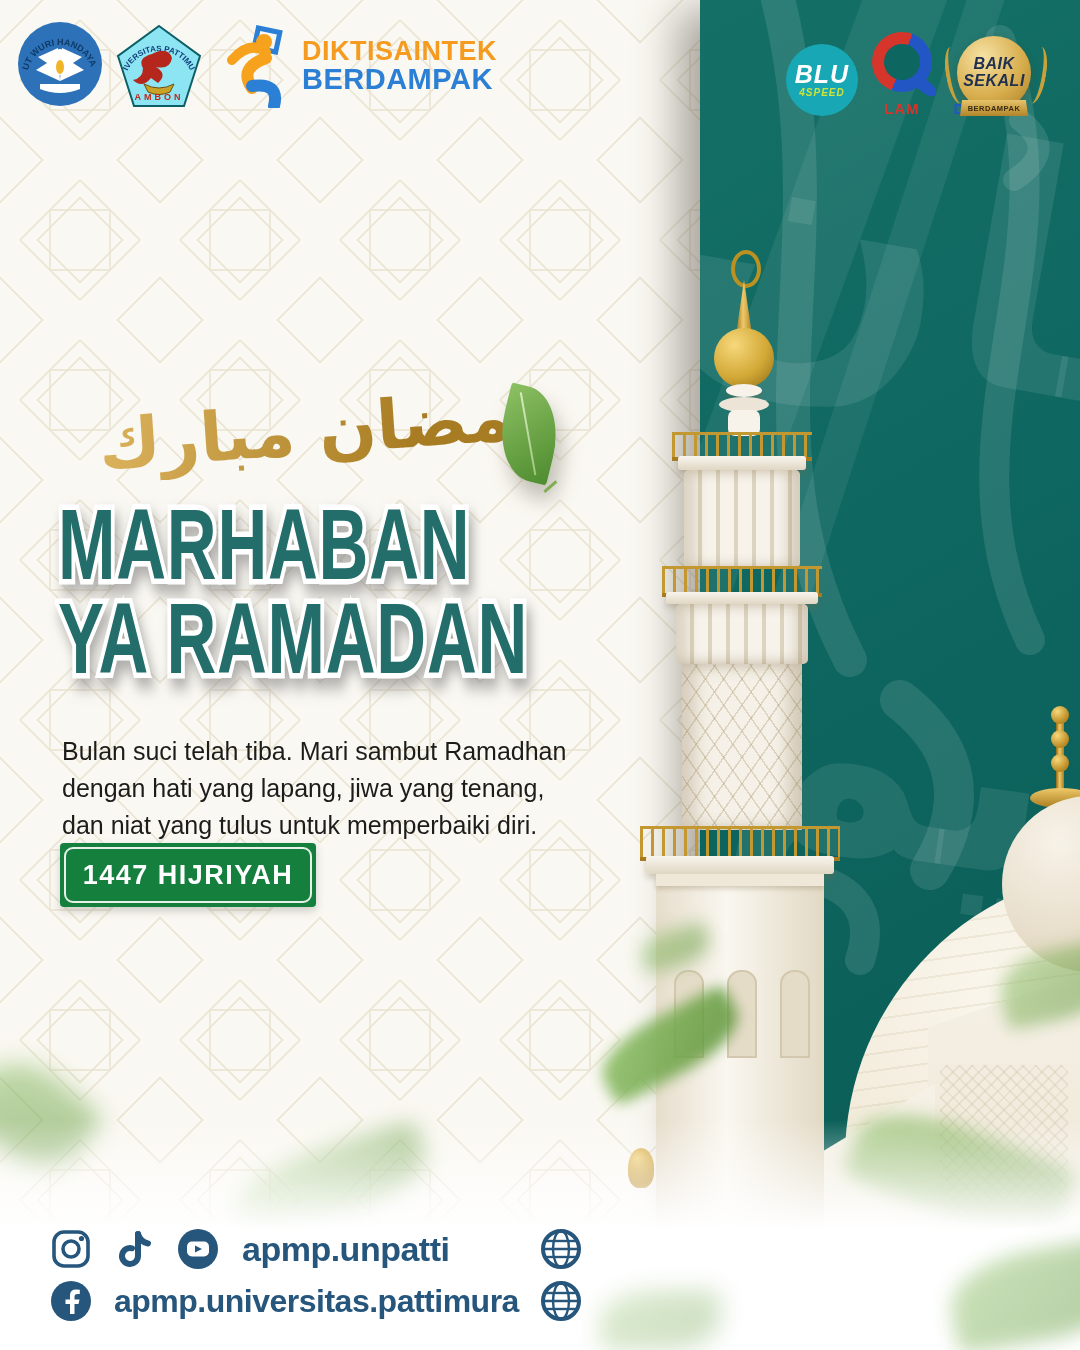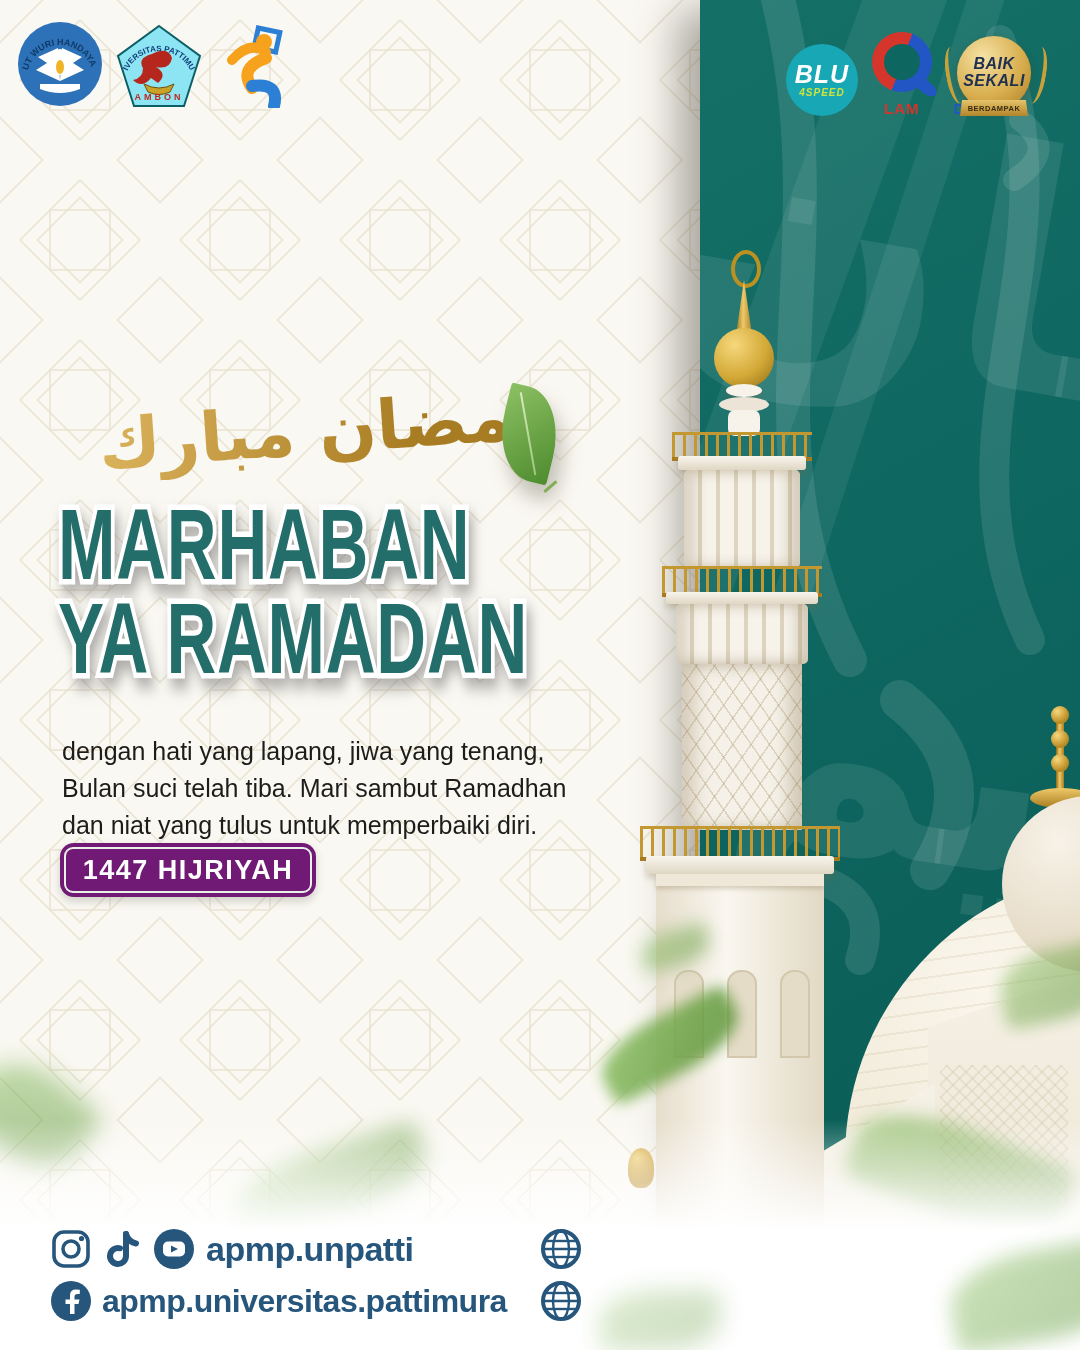--- a/index.html
+++ b/index.html
@@ -98,22 +98,22 @@
         font-size:68px;font-weight:bold;direction:rtl;transform:rotate(-4deg);
         background:linear-gradient(100deg,#dcb45e,#a87c22 70%);
         -webkit-background-clip:text;background-clip:text;color:transparent;}
   .title{position:absolute;left:58px;top:498px;transform:scale(.75,1.08);transform-origin:top left;
         font-weight:bold;font-size:92px;line-height:.95;letter-spacing:1px;white-space:nowrap;}
   .t-line{position:relative;}
   .t-stroke{position:absolute;left:0;top:0;color:#236e6a;-webkit-text-stroke:10px #ffffff;
         filter:drop-shadow(5px 9px 7px rgba(95,95,95,.5));}
   .t-fill{position:relative;color:#236e6a;}
   .body-text{position:absolute;left:62px;top:733px;font-size:25px;line-height:37px;color:#1c1c1a;}
-  .badge{position:absolute;left:60px;top:843px;width:256px;height:54px;background:#701a75;
-        border-radius:14px;box-shadow:0 4px 8px rgba(80,80,70,.25);}
+  .badge{position:absolute;left:60px;top:843px;width:256px;height:64px;background:#15803d;
+        border-radius:4px;box-shadow:0 4px 8px rgba(80,80,70,.25);}
   .badge-inner{position:absolute;inset:4px;border:2px solid #e9efe9;border-radius:9px;
         display:flex;align-items:center;justify-content:center;color:#fff;
         font-size:27px;font-weight:bold;letter-spacing:1.5px;}
 
   
   .hdr{position:absolute;z-index:7;}
   .logo-text-dikti{position:absolute;left:302px;top:38px;line-height:1.0;font-weight:bold;letter-spacing:.5px;}
   .dikti1{font-size:27px;color:#f49b20;}
   .dikti2{font-size:29px;color:#2b7fd4;}
   .blu-circle{position:absolute;left:786px;top:44px;width:72px;height:72px;border-radius:50%;
@@ -137,21 +137,21 @@
   .akre-ribbon{position:absolute;left:14px;top:66px;width:68px;height:16px;
         background:linear-gradient(#e6c36a,#b3852a);clip-path:polygon(3% 0,97% 0,100% 100%,0 100%);
         display:flex;align-items:center;justify-content:center;
         font-size:7.5px;font-weight:bold;color:#3a2c10;letter-spacing:.5px;}
   .laurel{position:absolute;width:16px;height:58px;border-radius:50%;top:12px;}
   .laurel.l{left:0;border-left:4px solid #c9a13b;transform:rotate(-10deg);}
   .laurel.r{right:0;border-right:4px solid #c9a13b;transform:rotate(10deg);}
 
   
   .footer{position:absolute;inset:0;z-index:7;}
-  .f-row{position:absolute;display:flex;align-items:center;gap:10px;color:#27567d;font-weight:bold;}
+  .f-row{position:absolute;display:flex;align-items:center;gap:22px;color:#27567d;font-weight:bold;}
   .f-handle{font-size:34px;letter-spacing:-.5px;}
   .f-url{font-size:32px;letter-spacing:-.5px;}
   .icon{flex:0 0 auto;display:block;}
 </style>
 </head>
 <body>
 
 <div class="poster">
 
   <svg class="bg-pattern" width="1080" height="1350" xmlns="http://www.w3.org/2000/svg">
@@ -247,22 +247,22 @@
     <div class="title">
       <div class="t-line">
         <span class="t-stroke">MARHABAN</span><span class="t-fill">MARHABAN</span>
       </div>
       <div class="t-line">
         <span class="t-stroke">YA RAMADAN</span><span class="t-fill">YA RAMADAN</span>
       </div>
     </div>
 
     <div class="body-text">
+      <div>Bulan suci telah tiba. Mari sambut Ramadhan</div>
       <div>dengan hati yang lapang, jiwa yang tenang,</div>
-      <div>Bulan suci telah tiba. Mari sambut Ramadhan</div>
       <div>dan niat yang tulus untuk memperbaiki diri.</div>
     </div>
 
     <div class="badge">
       <div class="badge-inner">1447 HIJRIYAH</div>
     </div>
   </div>
 
   <div class="hdr" style="left:0;top:0;width:1080px;height:140px;">
 
@@ -290,20 +290,24 @@
       <text x="45" y="78" font-size="9" font-weight="bold" fill="#c0281c" text-anchor="middle" letter-spacing="3" font-family="Liberation Sans,sans-serif">AMBON</text>
     </svg>
 
     <svg class="abs" style="left:214px;top:24px;" width="84" height="84">
       <rect x="42" y="6" width="22" height="20" fill="none" stroke="#2b7fd4" stroke-width="5" transform="rotate(12 53 16)"></rect>
       <circle cx="50" cy="18" r="8" fill="#f6a21d"></circle>
       <path d="M18 36 Q36 16 52 28" stroke="#f6a21d" stroke-width="10" fill="none" stroke-linecap="round"></path>
       <path d="M52 34 q-28 10 -14 30" stroke="#f6a21d" stroke-width="12" fill="none" stroke-linecap="round"></path>
       <path d="M38 62 q28 -4 22 20" stroke="#2b7fd4" stroke-width="12" fill="none" stroke-linecap="round"></path>
     </svg>
+    <div class="logo-text-dikti">
+      <div class="dikti1">DIKTISAINTEK</div>
+      <div class="dikti2">BERDAMPAK</div>
+    </div>
 
     <div class="blu-circle">
       <div class="blu-main">BLU</div>
       <div class="blu-sub">4SPEED</div>
     </div>
 
     <div class="lamdik">
       <div class="lamdik-ring">
           <div class="lamdik-hole"></div>
         </div>

